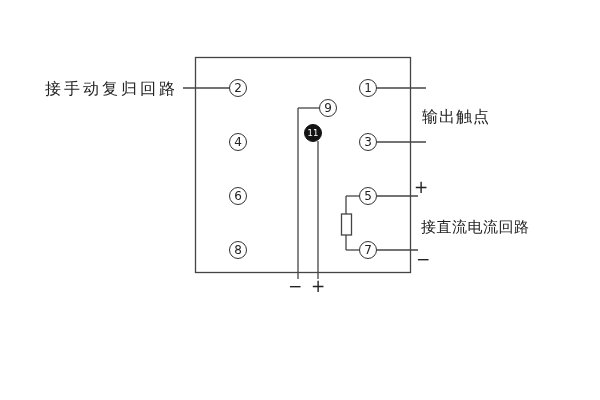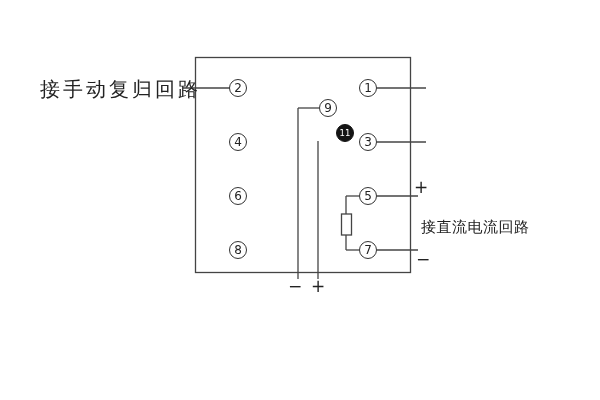--- a/index.html
+++ b/index.html
@@ -20,21 +20,21 @@
     width:18px;height:18px;
     border:1.4px solid #333;
     border-radius:50%;
     background:#fff;
     box-sizing:border-box;
     display:flex;align-items:center;justify-content:center;
     font-size:12px;line-height:1;color:#222;
   }
   .terminal.filled{background:#141414;color:#fff;font-size:8.5px;border-color:#141414;}
   .lbl{position:absolute;white-space:nowrap;height:18px;line-height:18px;}
-  .lbl-manual{left:40px;top:80px;width:143px;text-align:left;font-size:20px;letter-spacing:3px;}
+  .lbl-manual{left:40px;top:80px;width:143px;text-align:center;font-size:16px;letter-spacing:3px;}
   .lbl-output{left:422px;top:108px;font-size:16px;letter-spacing:1px;}
   .lbl-dccur{left:421px;top:218px;font-size:15px;letter-spacing:0.5px;}
   .lbl-dcaux{left:256px;top:295px;font-size:16px;letter-spacing:0.5px;}
   .lbl-title{left:246px;top:331px;font-size:18px;letter-spacing:2px;}
   .sign{
     position:absolute;width:14px;height:18px;line-height:18px;
     text-align:center;font-size:17px;color:#222;
   }
   .sign-plus-right{left:414px;top:178px;}
   .sign-minus-right{left:416px;top:250px;}
@@ -85,25 +85,26 @@
   <div class="terminal" style="left:359px;top:187px;">
       <span>5</span>
     </div>
   <div class="terminal" style="left:359px;top:241px;">
       <span>7</span>
     </div>
 
   <div class="terminal" style="left:319px;top:99px;">
       <span>9</span>
     </div>
-  <div class="terminal filled" style="left:336px;top:124px;">
+  <div class="terminal filled" style="left:304px;top:124px;">
       <span>11</span>
     </div>
 
   <div class="lbl lbl-manual">接手动复归回路</div>
+  <div class="lbl lbl-output">输出触点</div>
   <div class="lbl lbl-dccur">接直流电流回路</div>
 
   <div class="sign sign-plus-right">+</div>
   <div class="sign sign-minus-right">−</div>
   <div class="sign sign-minus-bottom">−</div>
   <div class="sign sign-plus-bottom">+</div>
 
 </div>
 
 </body></html>

